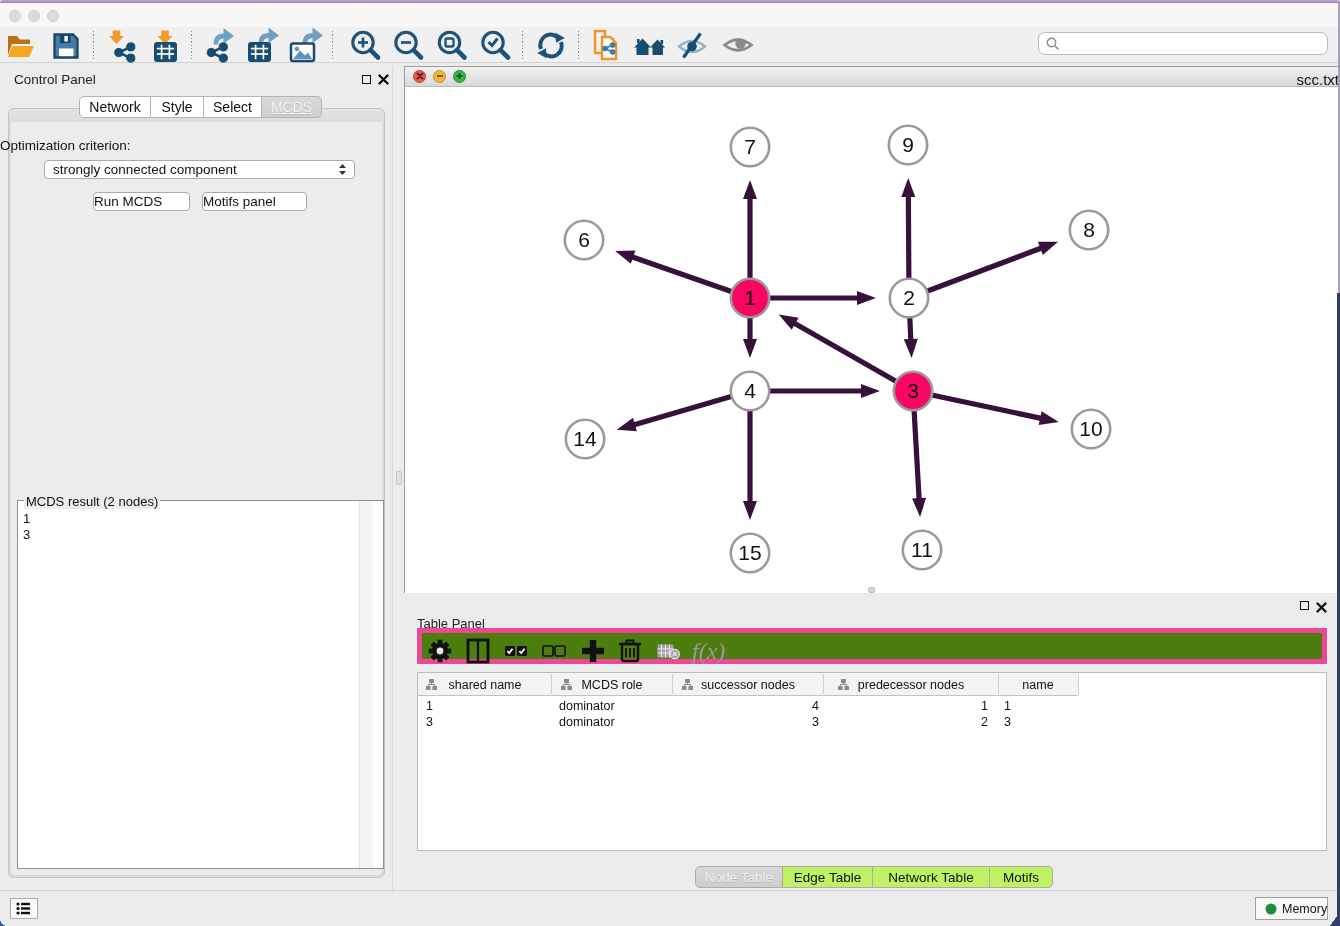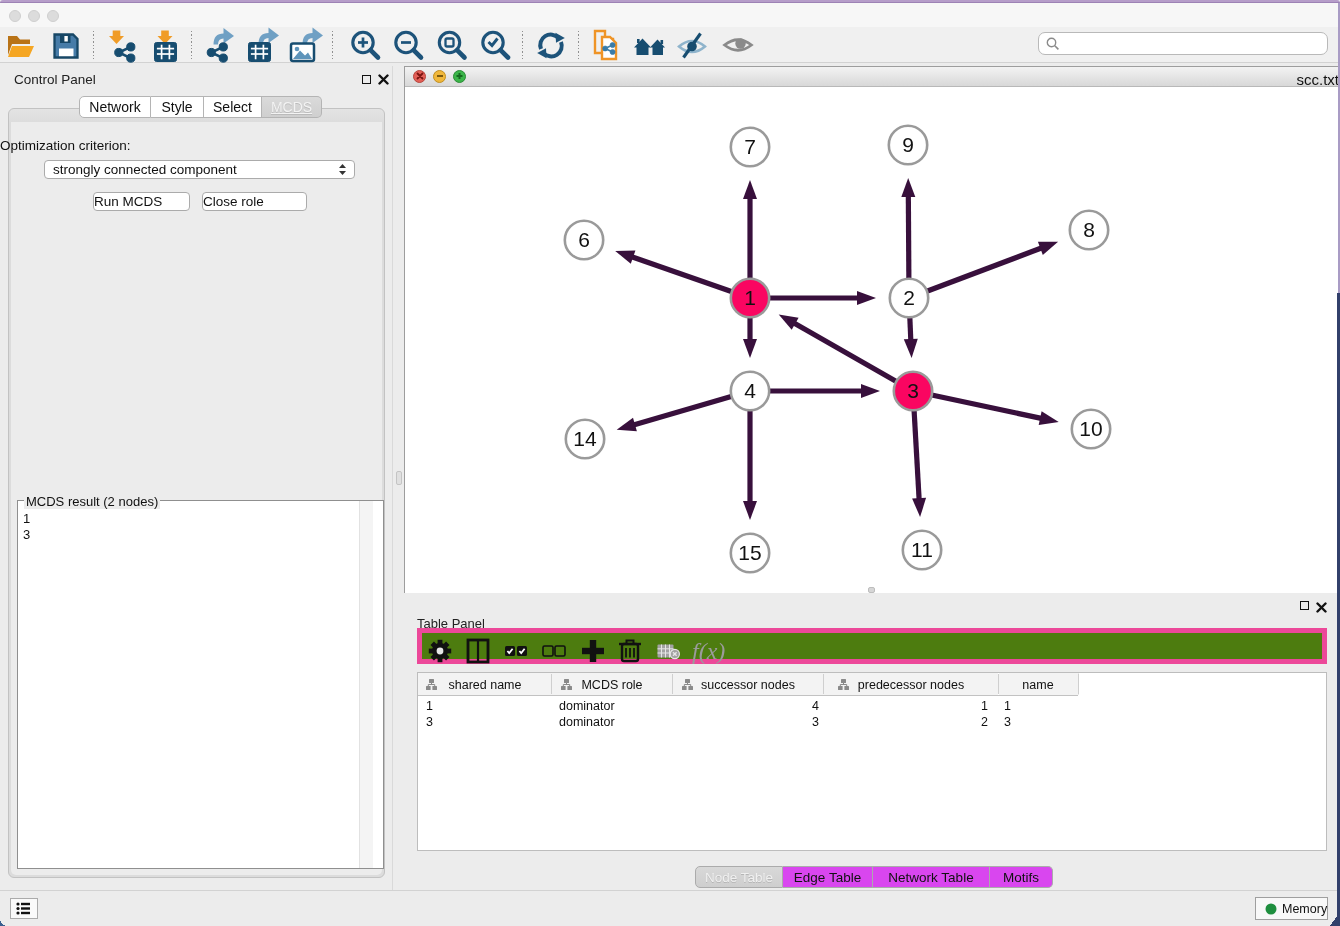--- a/index.html
+++ b/index.html
@@ -35,21 +35,21 @@
 #nettitle { left:0; top:0; width:100%; height:20px; background:linear-gradient(#f3f3f3,#d8d8d8); border-bottom:1px solid #b8b8b8; }
 #netname { width:100%; text-align:right; top:4px; font-size:15px; color:#111; }
 .mc { width:13px; height:13px; border-radius:50%; top:3px; }
 #netgrip { left:868px; top:587px; width:7px; height:6px; background:#d6d6d6; border:1px solid #bdbdbd; border-radius:2px; }
 #leftgrip { left:396px; top:471px; width:6px; height:14px; background:#e0e0e0; border:1px solid #c4c4c4; border-radius:2px; }
 
 
 #tp-title { left:417px; top:600px; font-size:13px; color:#222;margin-top:16px; }
 #tp-toolbar { left:417px; top:628px; width:910px; height:36px; background:#4d7c0f; border:5px solid #ec4899; }
 #tp-table { left:417px; top:672px; width:910px; height:179px; background:#fff; border:1px solid #bdbdbd; }
-.bt { top:866px; height:22px; background:#d946ef; border:1px solid #ababab; border-left:none; font-size:13.5px; color:#111; text-align:center; line-height:21px; }
+.bt { top:866px; height:22px; background:#bef264; border:1px solid #ababab; border-left:none; font-size:13.5px; color:#111; text-align:center; line-height:21px; }
 .btsel { background:linear-gradient(#d8d8d8,#cecece); color:#f0f0f0; text-shadow:0 1px 0 #b5b5b5; }
 
 
 #statusbar { left:0; top:890px; width:1340px; height:36px; background:#ececec; border-top:1px solid #d2d2d2; }
 #listbtn { left:10px; top:898px; width:28px; height:21px; background:#fafafa; border:1px solid #ababab; }
 #membtn { left:1255px; top:897px; width:73px; height:23px; background:#f8f8f8; border:1px solid #9f9f9f; font-size:12.5px; color:#111; }
 </style></head>
 <body>
 <div class="abs" id="purple"></div>
 <div class="abs" id="titlebar">
@@ -231,21 +231,21 @@
 <div class="abs tab tabsel" style="left:262px;width:60px;border-radius:0 5px 5px 0">MCDS</div>
 <div class="abs" id="cp-pane"></div>
 <div class="abs" id="cp-inner"></div>
 <div class="abs" id="optlabel">Optimization criterion:</div>
 <div class="abs" id="combo">strongly connected component
   <svg width="11" height="15" style="position:absolute;right:6px;top:1px" viewBox="0 0 11 15">
       <path d="M2 6 L5.5 2 L9 6 Z M2 9 L5.5 13 L9 9 Z" fill="#333"></path>
     </svg>
 </div>
 <div class="abs btn" style="left:93px;width:97px">Run MCDS</div>
-<div class="abs btn" style="left:202px;width:105px">Close role</div>
+<div class="abs btn" style="left:202px;width:105px">Motifs panel</div>
 <div class="abs" id="groupbox"></div>
 <div class="abs" id="gb-scroll"></div>
 <div class="abs" id="grouplabel">MCDS result (2 nodes)</div>
 <div class="abs" id="mcdsvals">1<br>3</div>
 <div class="abs" id="leftgrip"></div>
 
 <div class="abs" style="left:392px;top:66px;width:1px;height:824px;background:#d9d9d9"></div>
 
 <div class="abs" id="netwin">
   <div class="abs" id="nettitle">

